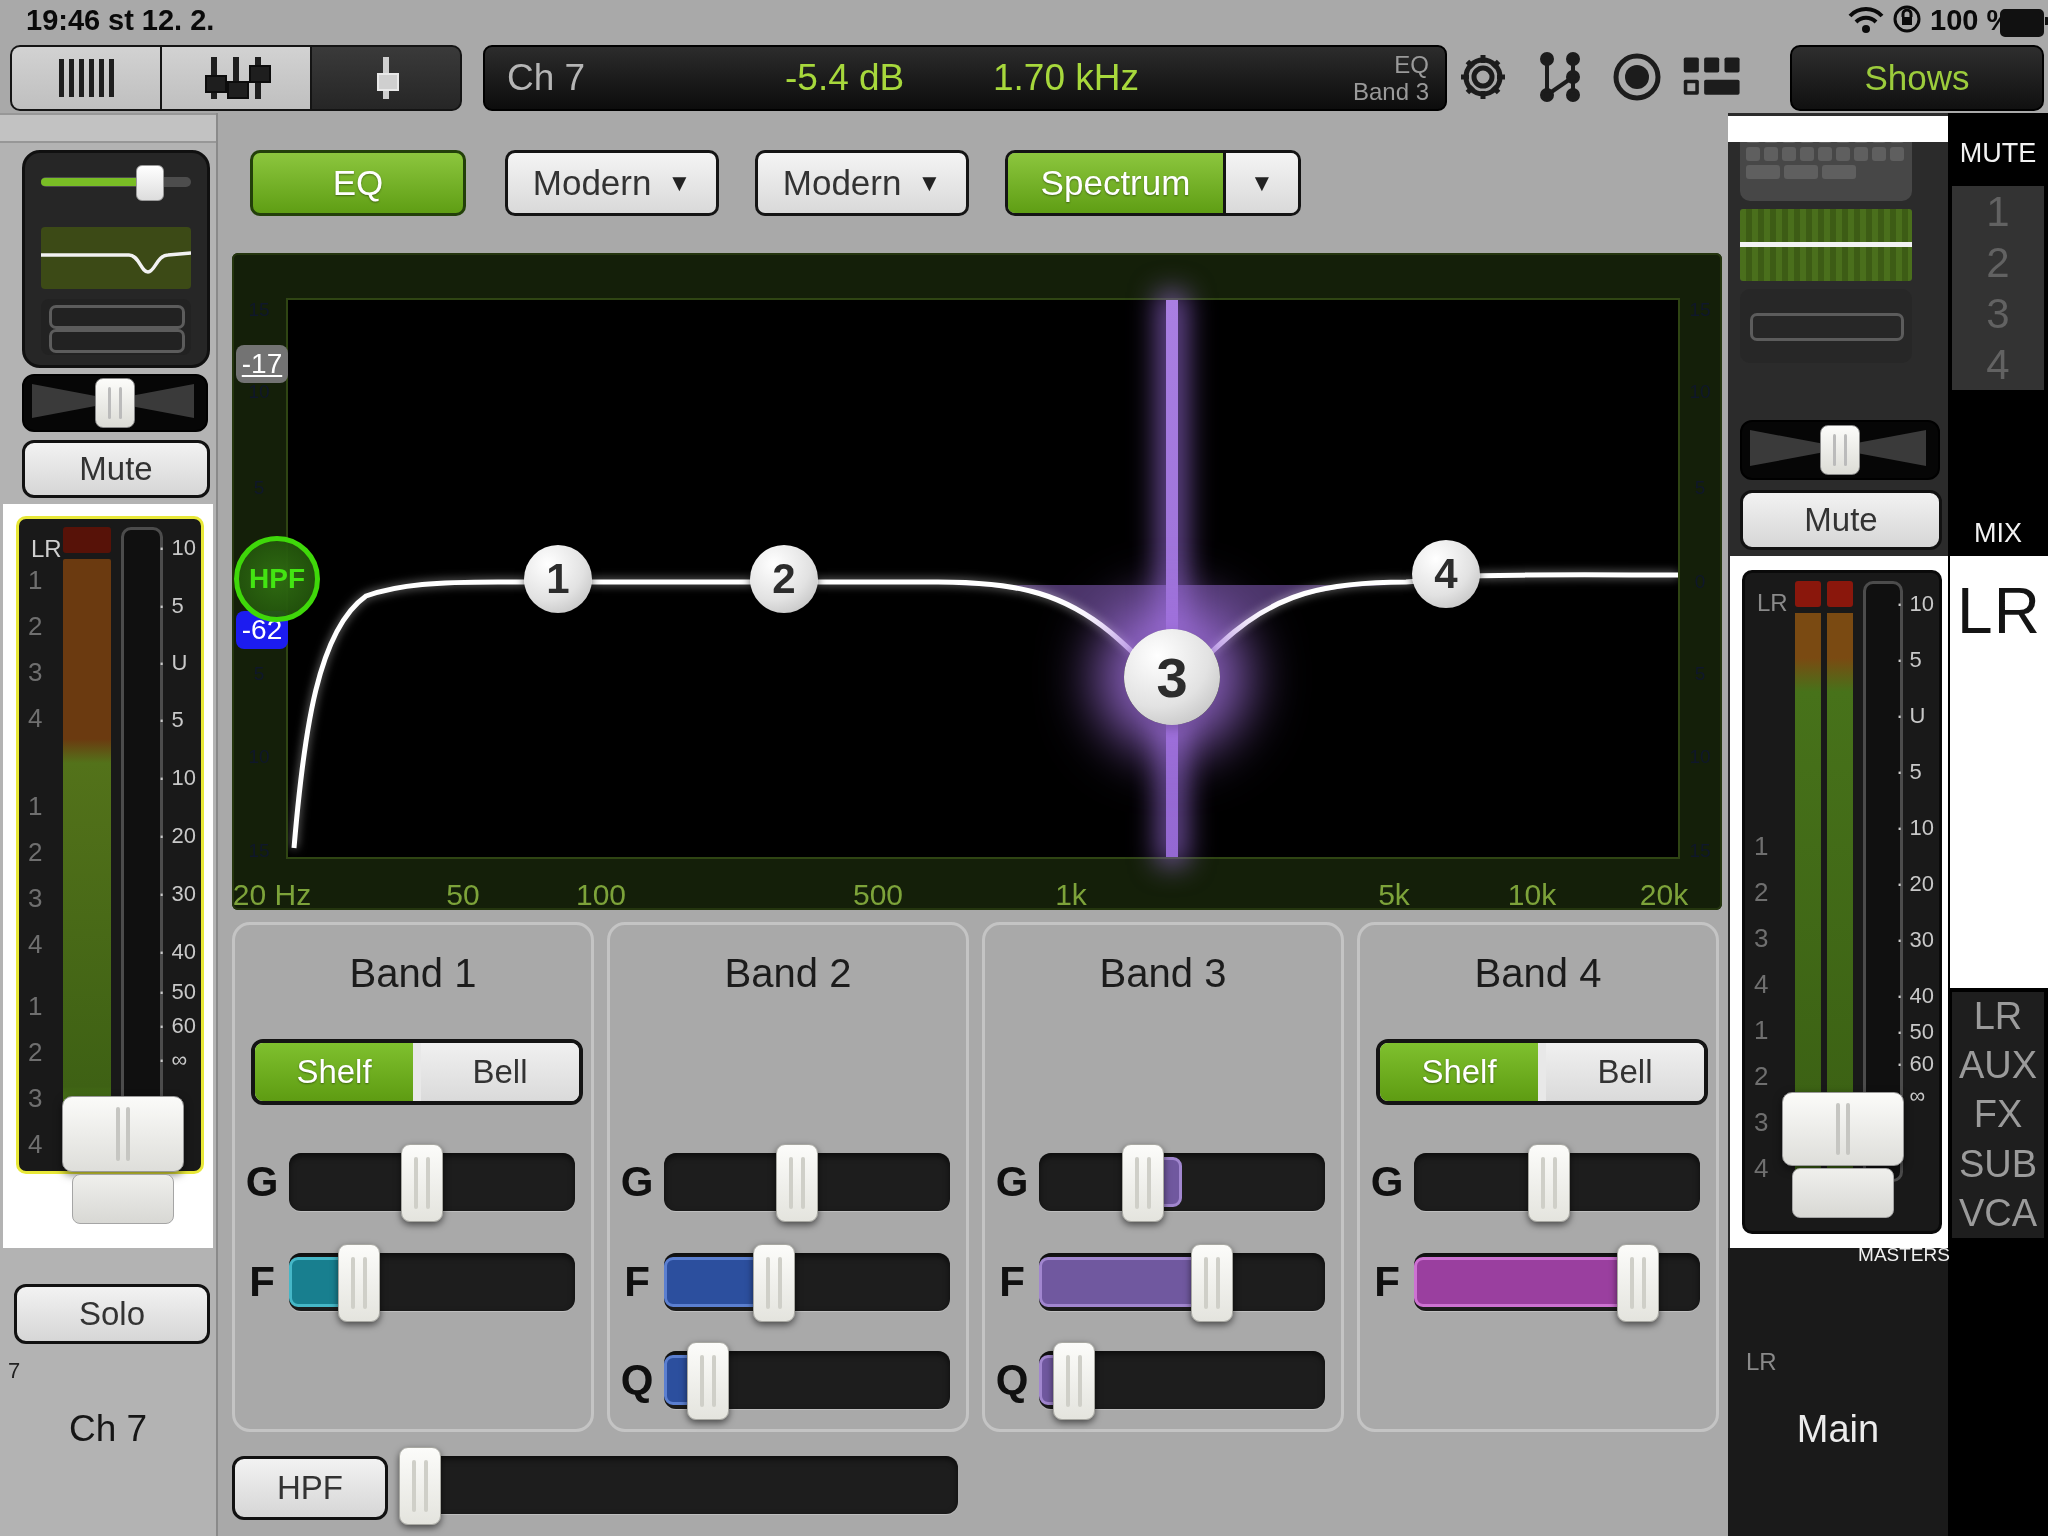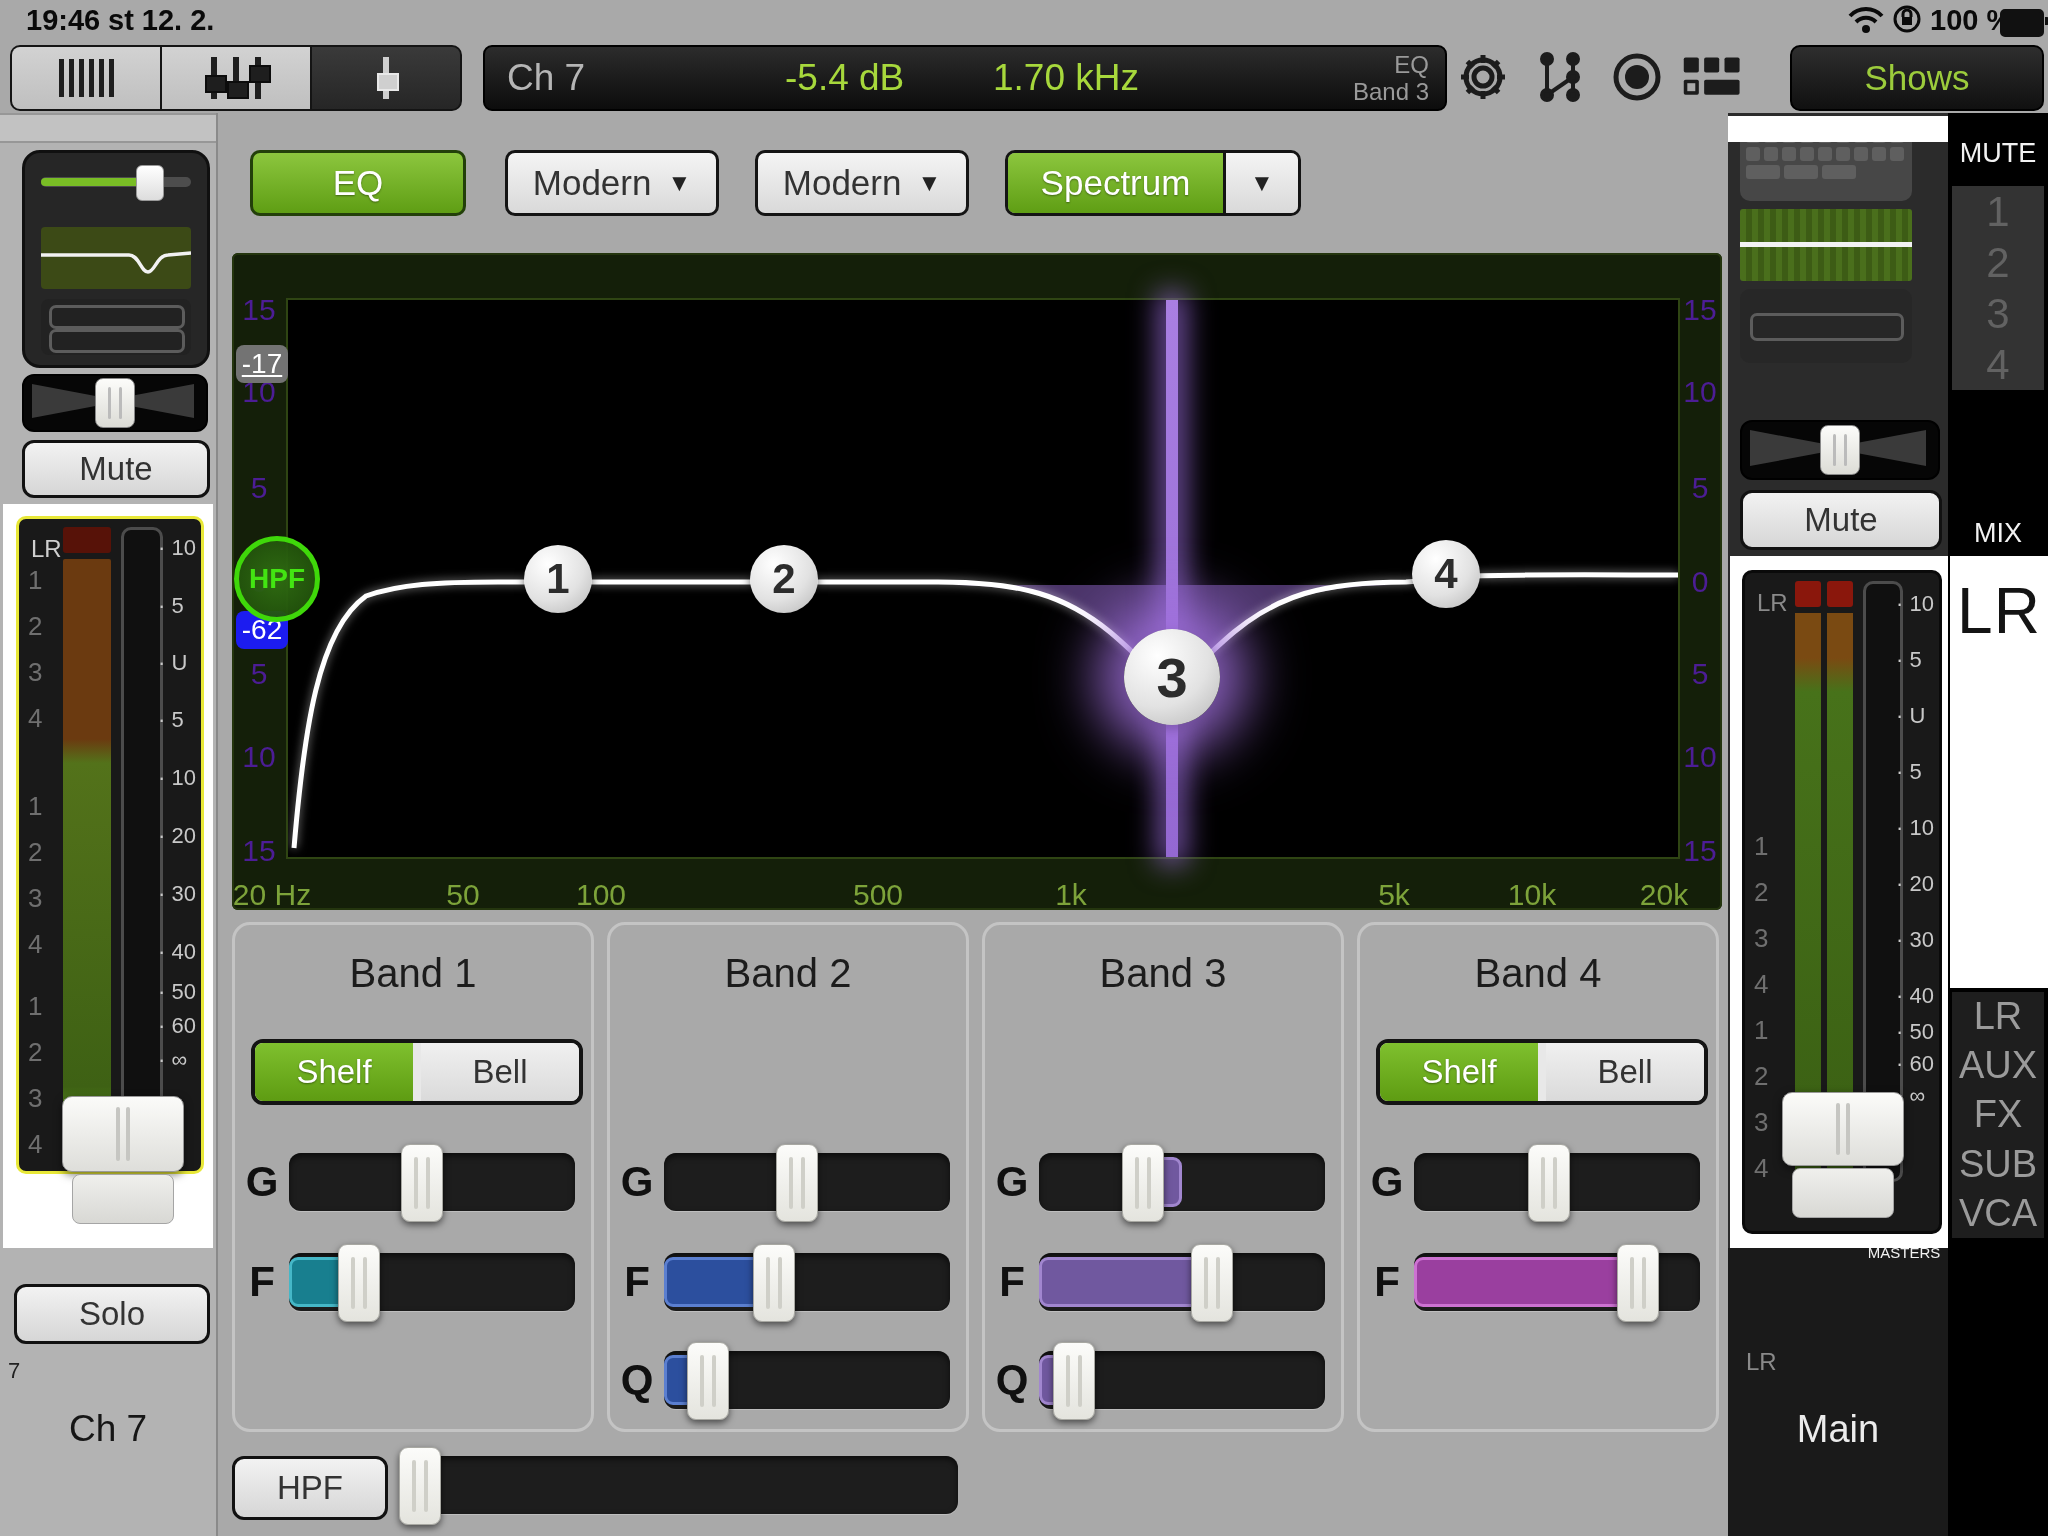--- a/index.html
+++ b/index.html
@@ -94,21 +94,21 @@
              display:flex;align-items:center;justify-content:center;color:#fff;font-size:35px;text-shadow:0 1px 2px rgba(0,0,0,.4);}
   .btn-drop{background:linear-gradient(#f4f4f4,#d9d9d9);border:3px solid #141414;border-radius:10px;
             display:flex;align-items:center;justify-content:center;gap:16px;color:#333;font-size:35px;}
   .caret{font-size:24px;color:#222;}
   .split-btn{border:3px solid #141414;border-radius:10px;overflow:hidden;display:flex;}
   .split-l{background:linear-gradient(#8cc63e,#5f9e14);color:#fff;font-size:35px;display:flex;align-items:center;justify-content:center;flex:1;text-shadow:0 1px 2px rgba(0,0,0,.4);}
   .split-r{width:72px;background:linear-gradient(#f4f4f4,#d9d9d9);display:flex;align-items:center;justify-content:center;border-left:3px solid #141414;}
   
   .graph{left:232px;top:253px;width:1490px;height:657px;background:#141f09;border-radius:6px;box-shadow:inset 0 0 0 2px #24350e;}
   .plot{left:288px;top:300px;width:1390px;height:557px;background:#000;box-shadow:0 0 0 2px #2f4513;}
-  .dblabel{font-size:30px;color:#4c1d95;transform:translate(-50%,-50%);}
+  .dblabel{font-size:19px;color:#0f172a;transform:translate(-50%,-50%);}
   .freqlabel{font-size:30px;color:#7da33a;top:878px;transform:translateX(-50%);}
   .badge{width:52px;height:38px;border-radius:8px;color:#fff;font-size:28px;display:flex;align-items:center;justify-content:center;transform:translate(-50%,-50%);}
   .badge.red{background:#737373;text-decoration:underline;} .badge.blue{background:#1c1cf0;}
   .crosshair{background:linear-gradient(#a97fe2,#9468d2);box-shadow:0 0 28px 8px rgba(155,110,220,.75);}
   .node{width:68px;height:68px;border-radius:50%;transform:translate(-50%,-50%);
         background:radial-gradient(circle at 35% 28%,#ffffff,#e2e2e2 55%,#b5b5b5);
         box-shadow:0 4px 10px rgba(0,0,0,.6);display:flex;align-items:center;justify-content:center;
         font-size:42px;font-weight:600;color:#2c2c2c;}
   .node.selected{width:96px;height:96px;font-size:56px;box-shadow:0 0 55px 28px rgba(160,112,220,.85),0 4px 10px rgba(0,0,0,.6);}
   .hpfnode{width:76px;height:76px;border-radius:50%;transform:translate(-50%,-50%);
@@ -585,15 +585,15 @@
   <div class="abs mixwhite" style="left:1950px;top:556px;width:98px;height:432px">
     <div class="abs mix-lr" style="left:0;top:18px;width:98px">LR</div>
   </div>
   <div class="abs groupbox" style="left:1952px;top:992px;width:92px;height:246px">
     <div class="groupitem">LR</div>
       <div class="groupitem">AUX</div>
       <div class="groupitem">FX</div>
       <div class="groupitem">SUB</div>
       <div class="groupitem">VCA</div>
   </div>
-  <div class="abs rail-title" style="left:1854px;top:1244px;width:100px;font-size:15px">MASTERS</div>
+  <div class="abs rail-title" style="left:1854px;top:1244px;width:100px;font-size:19px">MASTERS</div>
 
 </div>
 
 </body></html>

